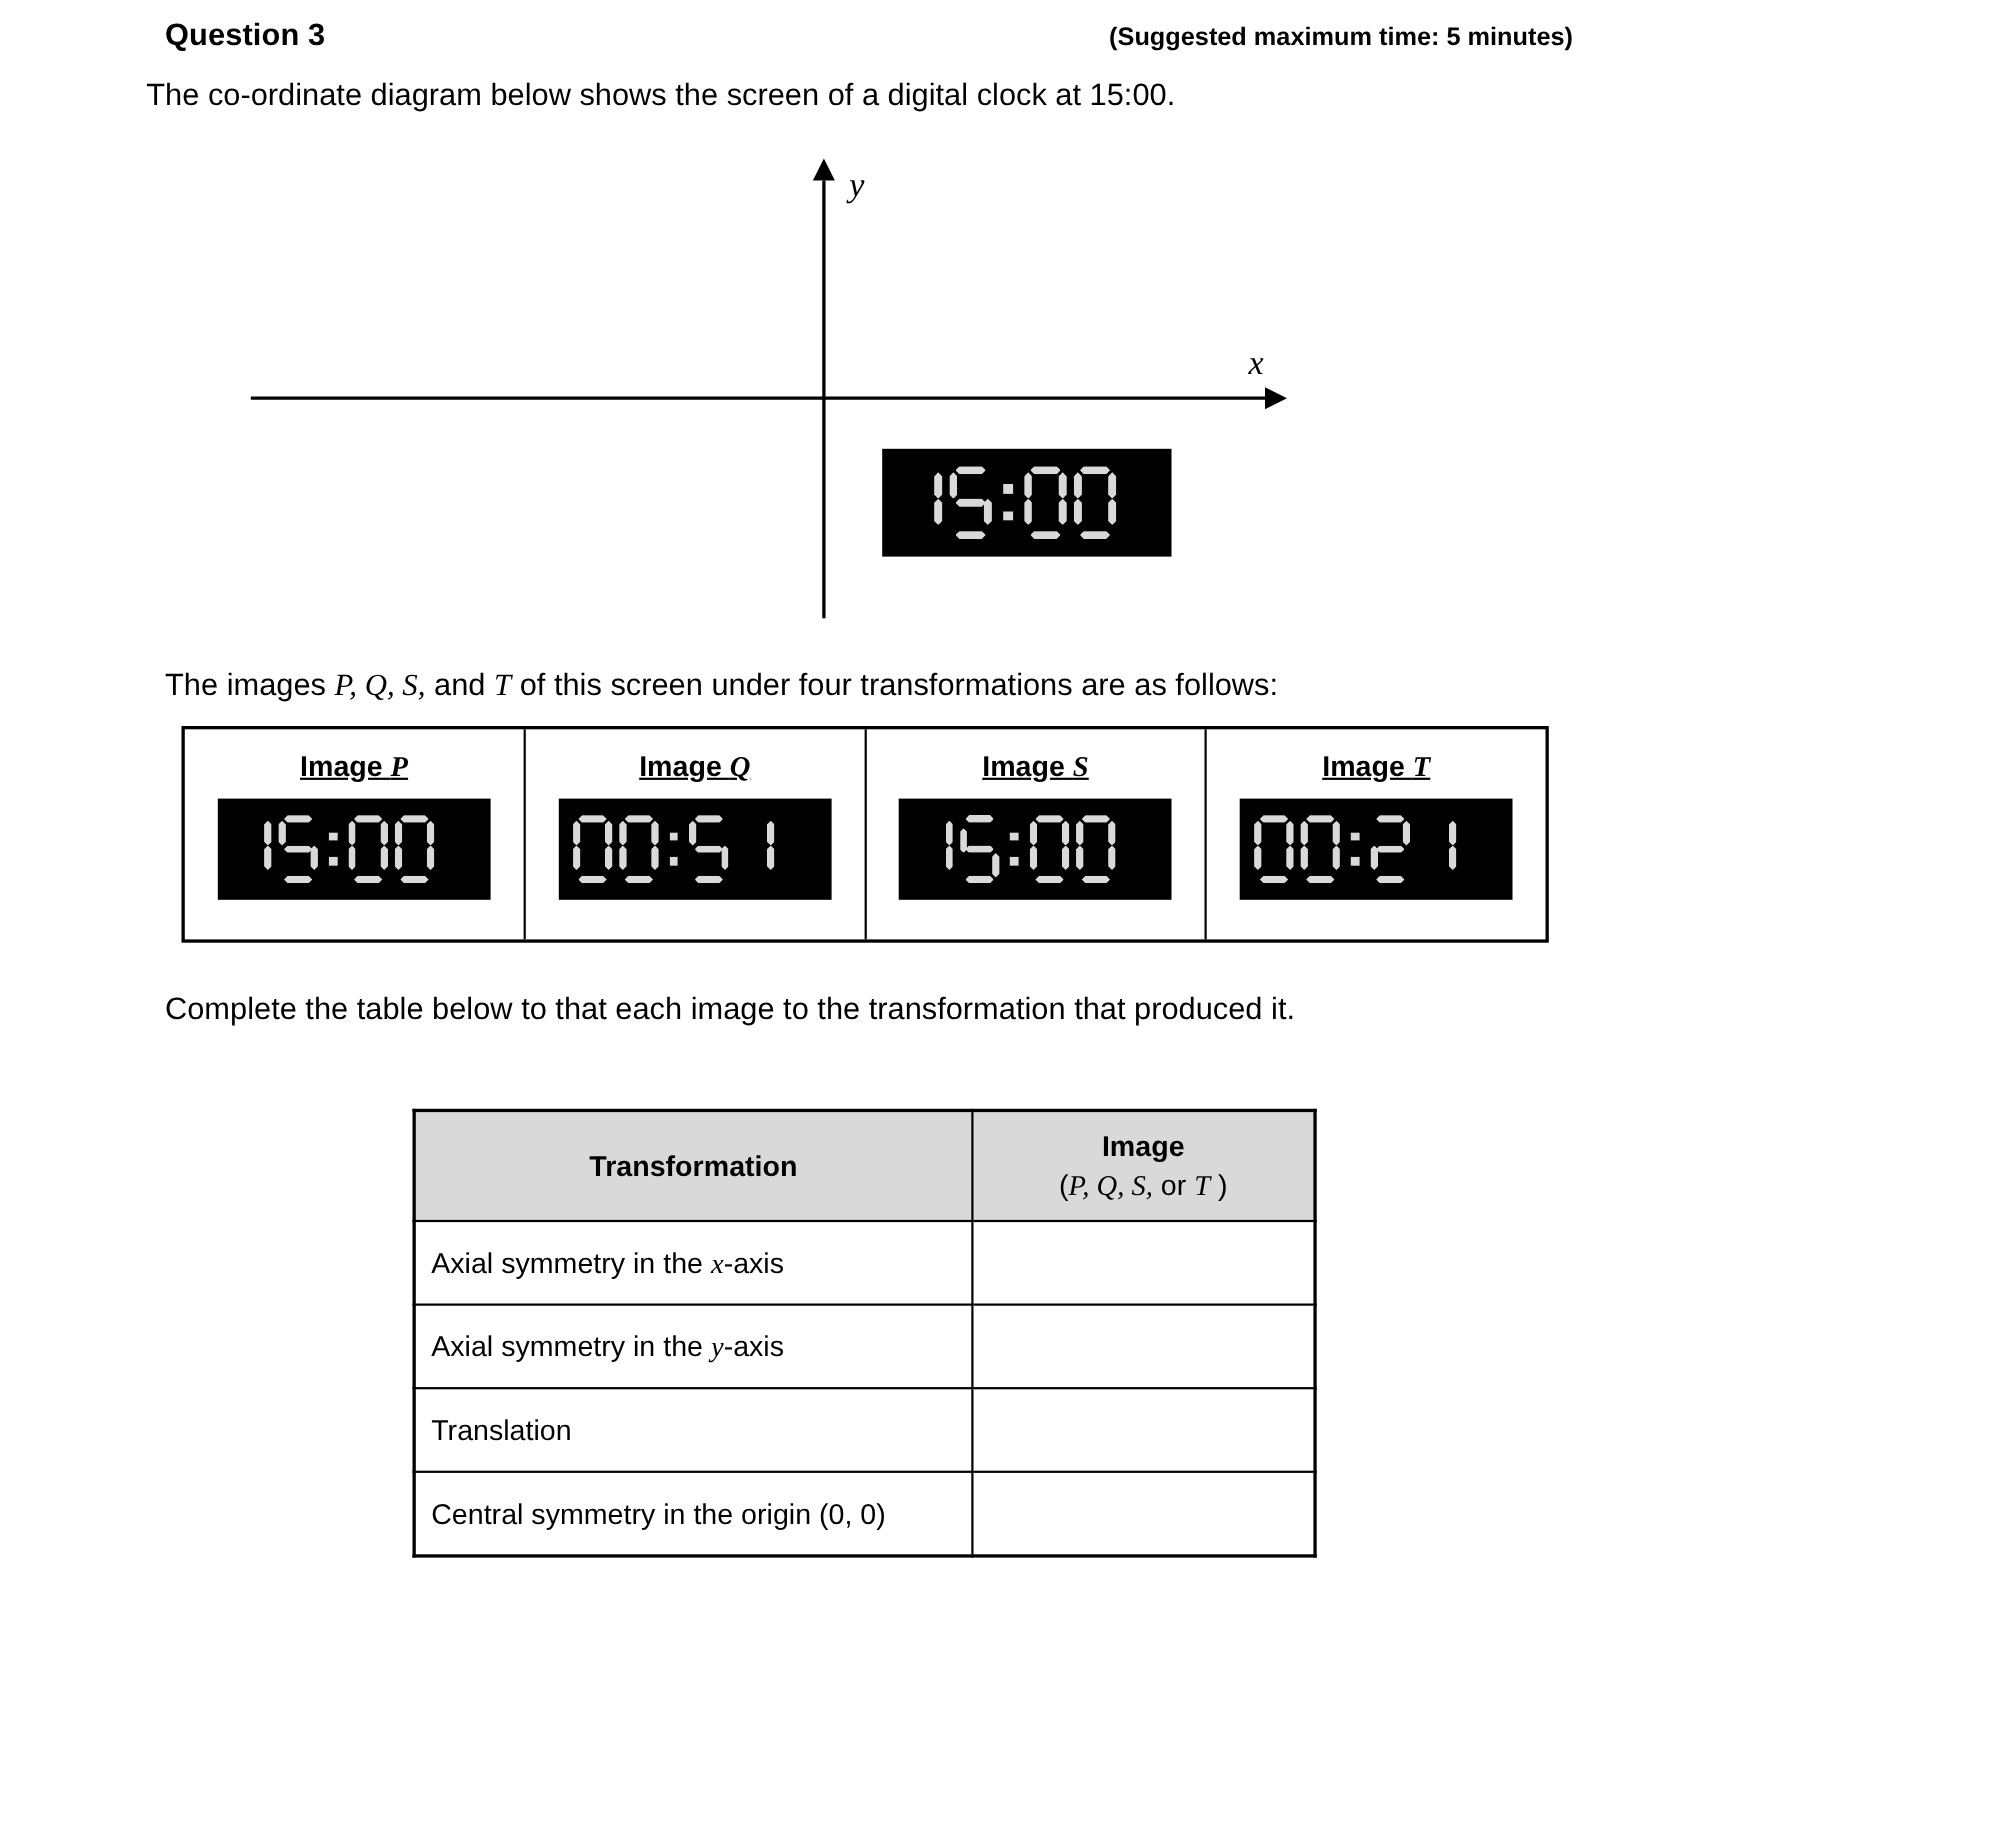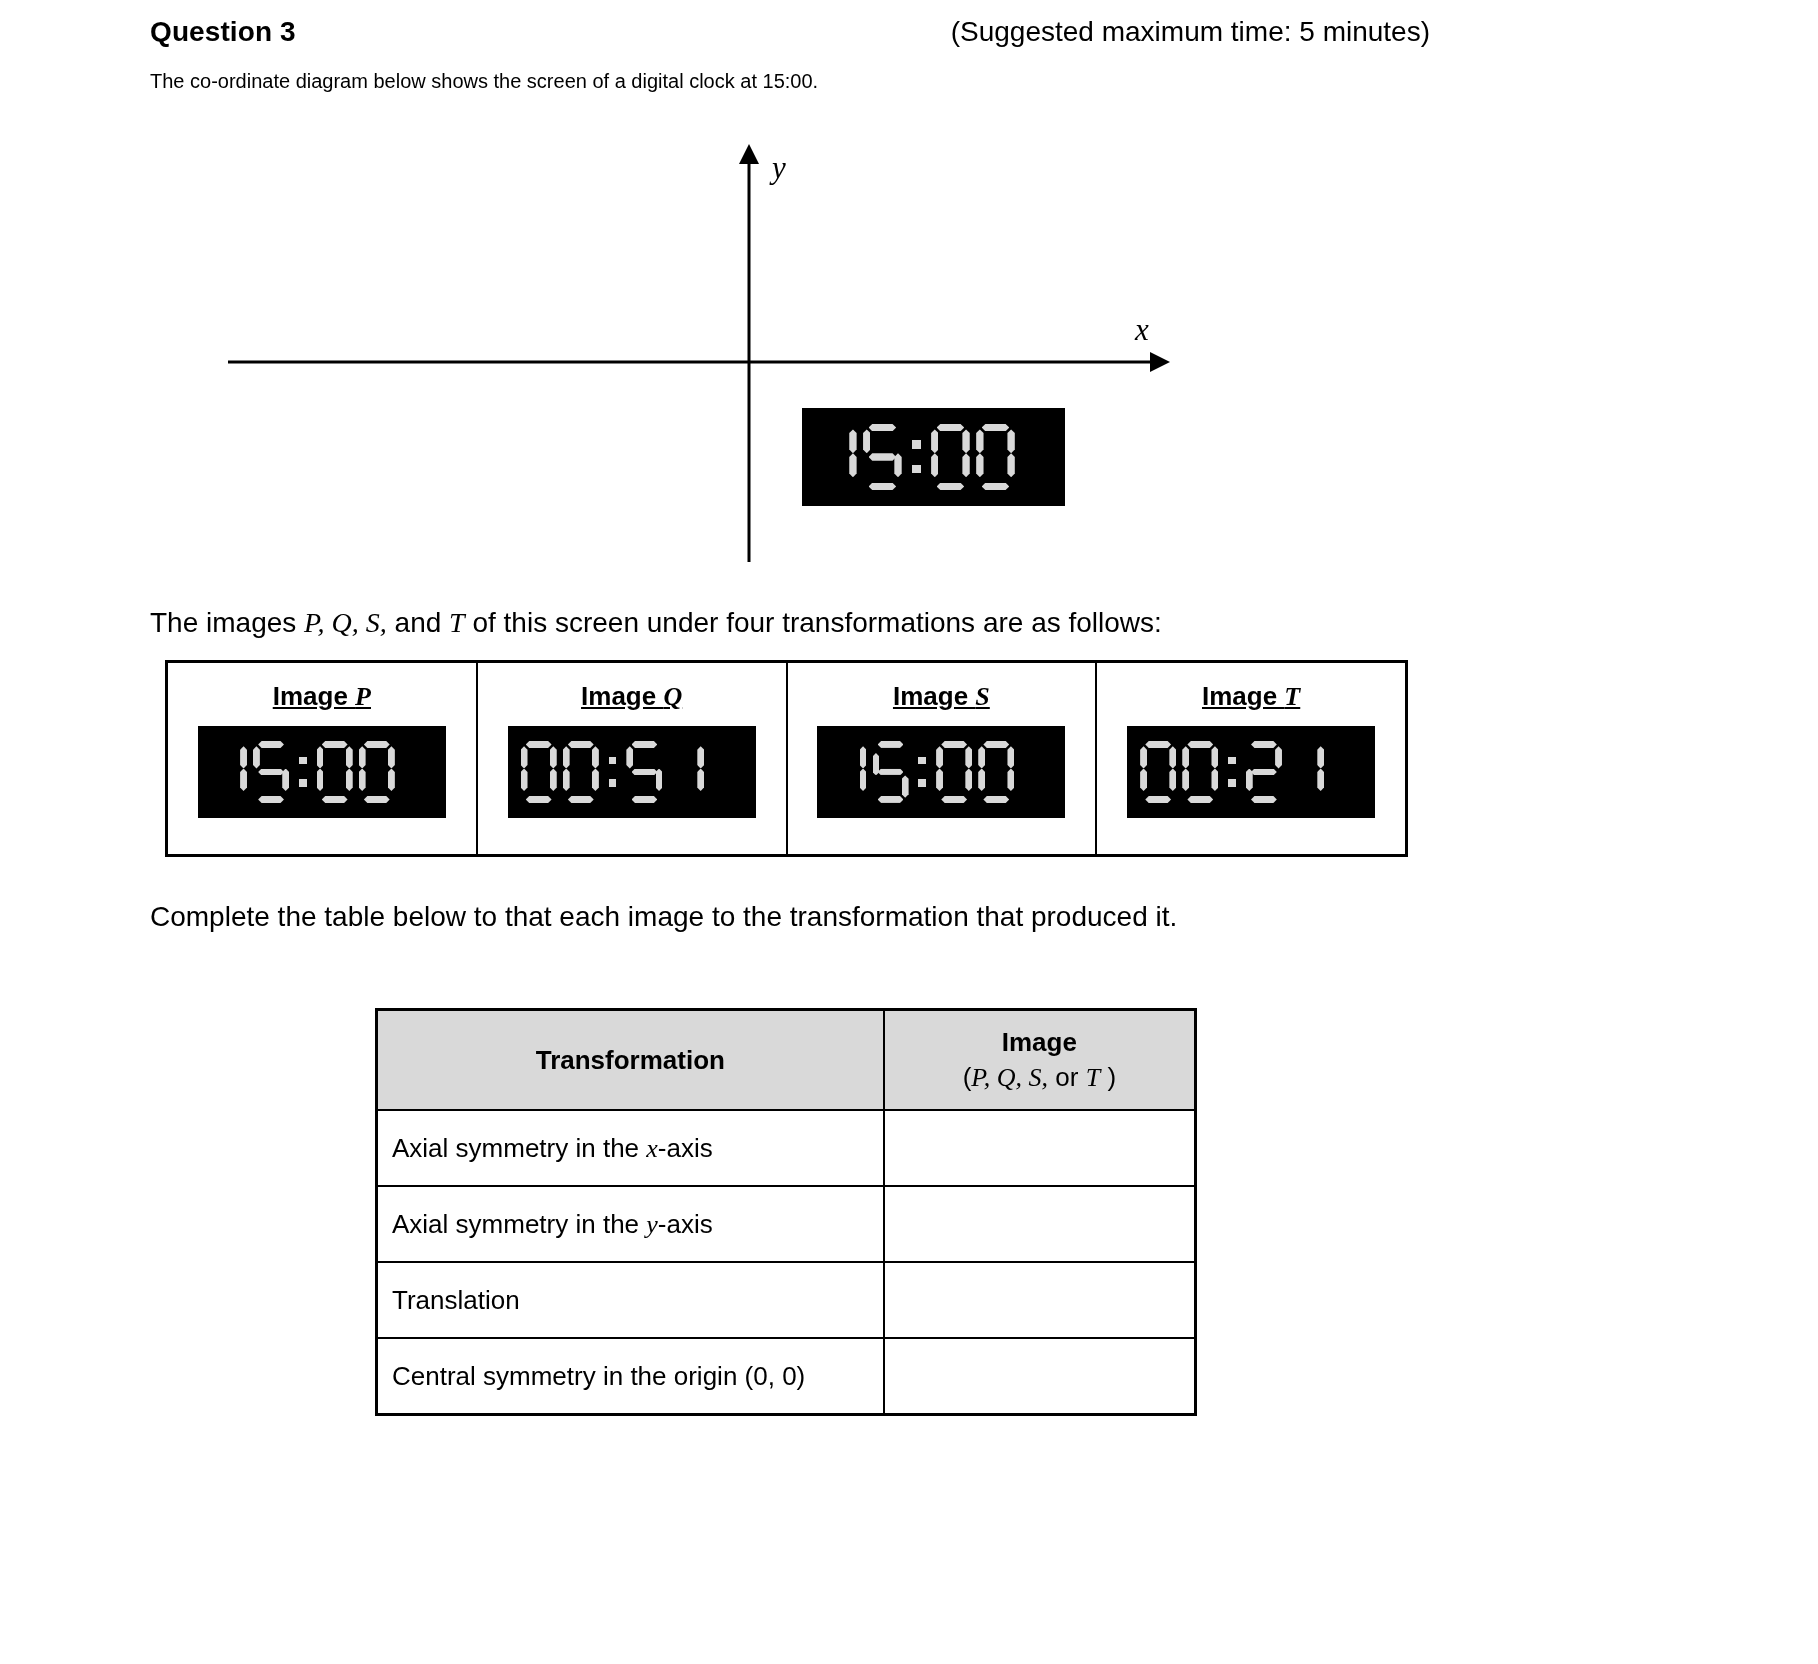--- a/index.html
+++ b/index.html
@@ -31,29 +31,29 @@
     display: flex;
     justify-content: space-between;
     align-items: baseline;
   }
   .q-title {
     font-size: 28px;
     font-weight: bold;
     letter-spacing: 0.1px;
   }
   .q-time {
+    font-size: 23px;
+    font-weight: bold;
+  }
+
+  .intro-line {
+    position: absolute;
+    left: 133px;
+    top: 70px;
     font-size: 28px;
-    font-weight: normal;
-  }
-
-  .intro-line {
-    position: absolute;
-    left: 150px;
-    top: 70px;
-    font-size: 20px;
   }
 
   
   .diagram {
     position: absolute;
     left: 150px;
     top: 140px;
     width: 1300px;
     height: 450px;
   }

